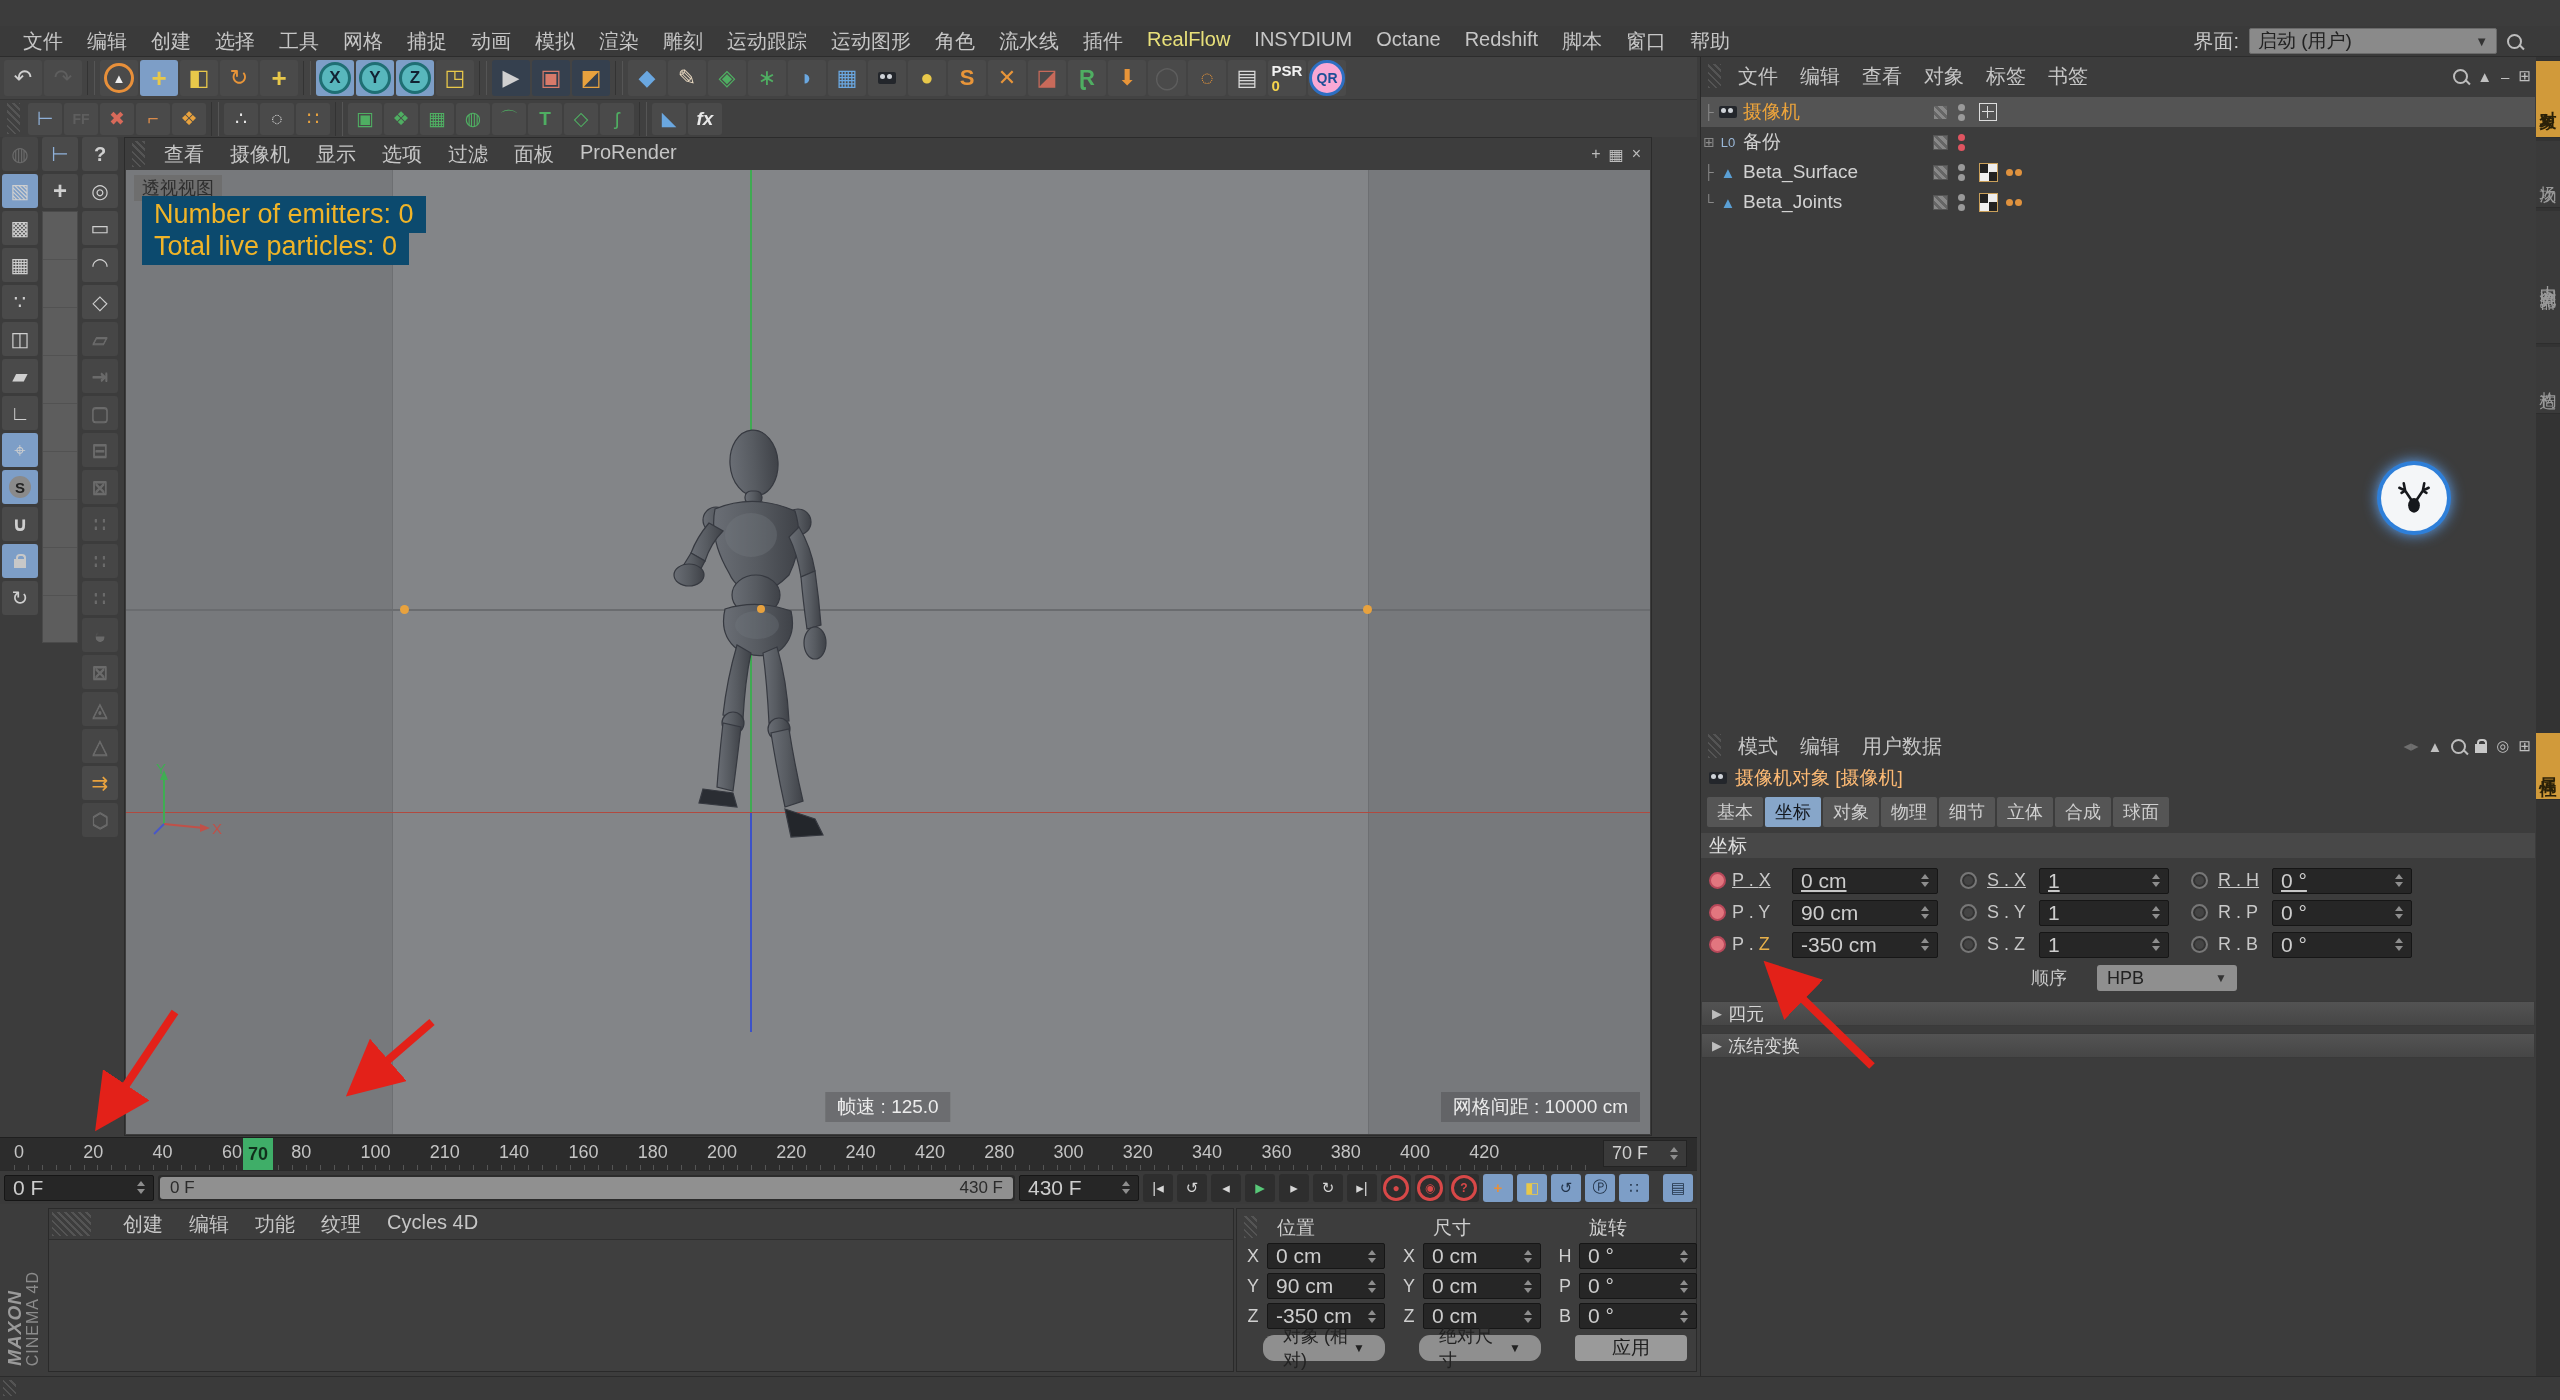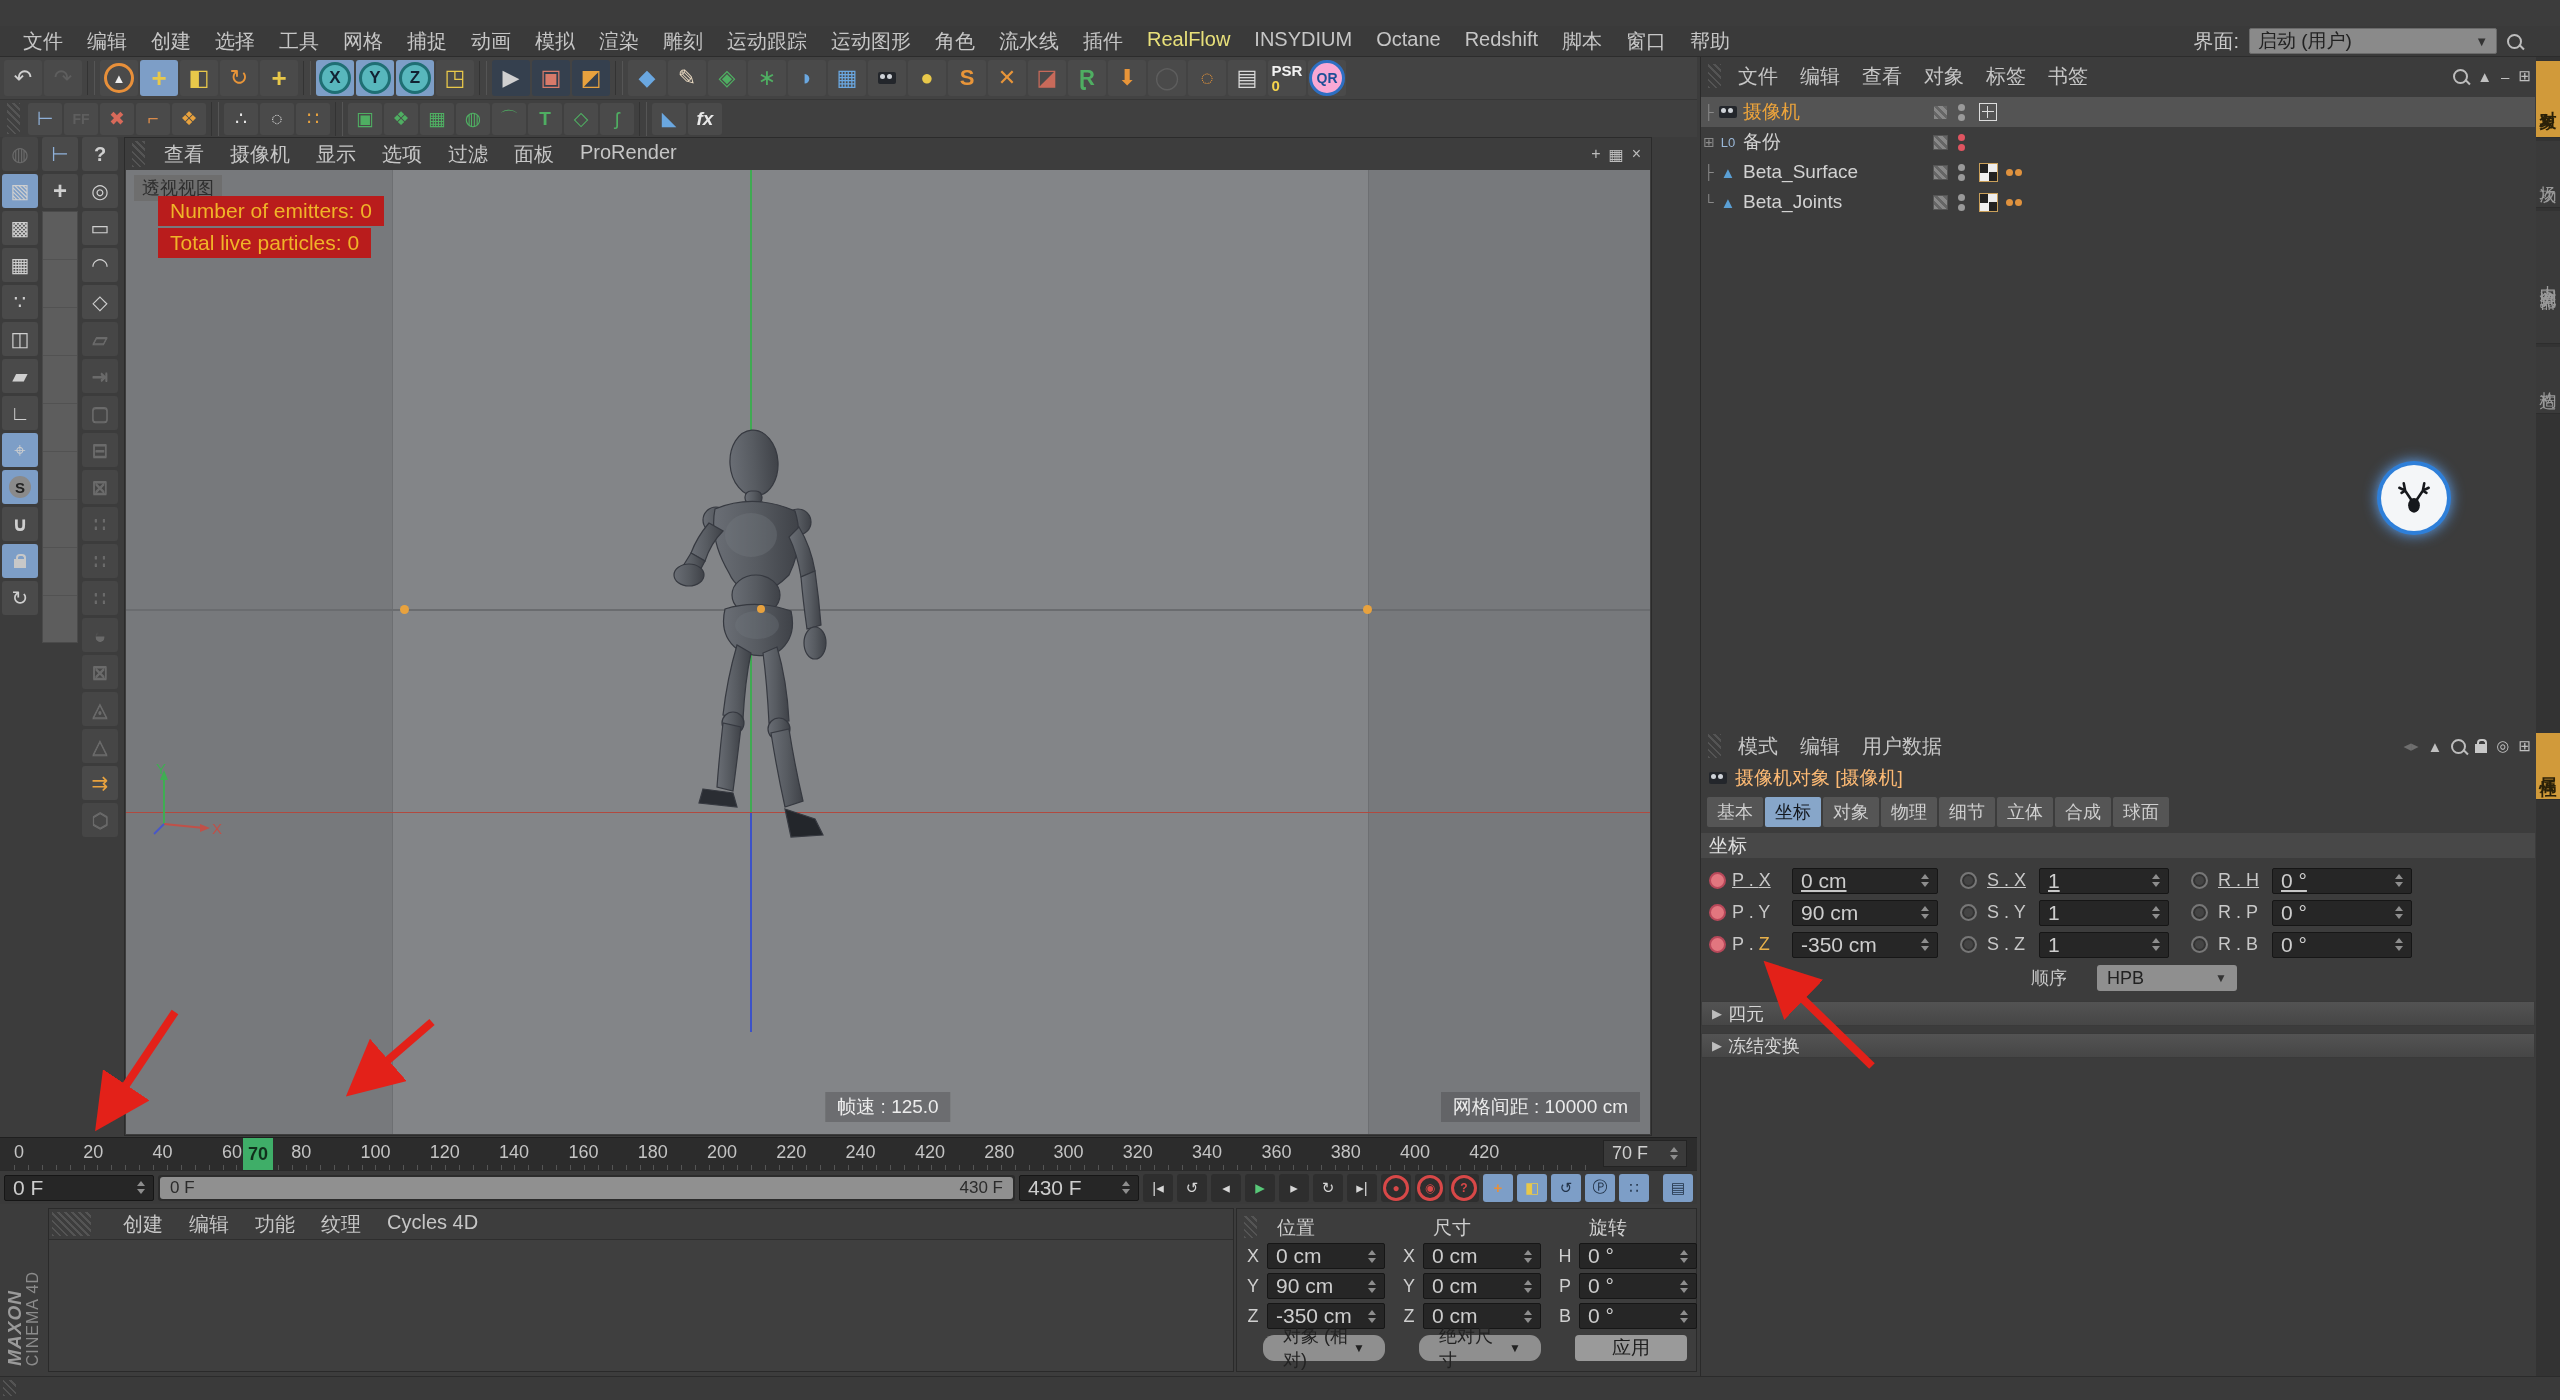--- a/index.html
+++ b/index.html
@@ -56,21 +56,21 @@
   #vpmenu [data-repeat] span{padding:2px 13px;color:#c6c6c6;}
   #vpmenu .right{margin-left:auto;display:flex;gap:8px;padding-right:6px;color:#bdbdbd;font-size:16px;}
   #canvas{position:absolute;left:1px;top:32px;right:1px;bottom:1px;background:#77797c;overflow:hidden;}
   #brightzone{position:absolute;left:266px;top:0;width:975px;height:100%;background:#838588;border-left:1px solid #6d6f72;border-right:1px solid #6d6f72;}
   .vline-green{position:absolute;left:624px;top:0;width:2px;height:642px;background:#3faa52;}
   .vline-blue{position:absolute;left:624px;top:642px;width:2px;height:220px;background:#3c52c8;}
   .hline-red{position:absolute;left:0;top:642px;width:100%;height:1px;background:#b04a40;}
   .hline-dark{position:absolute;left:0;top:439px;width:100%;height:2px;background:#6a6c6f;}
   .odot{position:absolute;width:9px;height:9px;border-radius:50%;background:#e8a23e;top:435px;}
   .vplabel{position:absolute;left:8px;top:5px;background:#6e6e6e;color:#2e2e2e;padding:1px 8px;font-size:18px;}
-  .ovl{position:absolute;left:16px;background:#b91c1c;color:#f0b428;padding:3px 12px;font-size:21px;white-space:nowrap;margin-left:16px;}
+  .ovl{position:absolute;left:16px;background:#0c4a6e;color:#f0b428;padding:3px 12px;font-size:27px;white-space:nowrap;}
   .fpsbox{position:absolute;left:50%;transform:translateX(-50%);bottom:12px;background:rgba(40,40,40,.25);color:#ececec;padding:2px 12px;font-size:19px;}
   .gridbox{position:absolute;right:10px;bottom:12px;background:rgba(40,40,40,.25);color:#ececec;padding:2px 12px;font-size:19px;}
   
   #ruler{left:0;top:1137px;width:1697px;height:33px;background:#2c2c2c;border-top:1px solid #1f1f1f;}
   #ruler .ticks{position:absolute;left:0;top:0;right:100px;bottom:0;}
   #ruler .ticks span{position:absolute;top:4px;color:#c4c4c4;font-size:18px;}
   #ruler .minor{position:absolute;left:14px;right:100px;bottom:0;height:6px;background:repeating-linear-gradient(90deg,#555 0 1px,transparent 1px 13.9px);}
   #playhead{position:absolute;left:243px;top:0;width:30px;height:33px;background:#3fae68;color:#11301c;font-size:18px;display:flex;align-items:center;justify-content:center;font-weight:bold;}
   #curframe{position:absolute;right:10px;top:2px;width:84px;height:27px;background:#3a3a3a;border:1px solid #232323;color:#d0d0d0;font-size:18px;display:flex;align-items:center;padding:0 8px;box-sizing:border-box;}
   #transport{left:0;top:1170px;width:1697px;height:34px;background:#3a3a3a;border-top:1px solid #2a2a2a;display:flex;align-items:center;padding:0 4px;box-sizing:border-box;gap:4px;}
@@ -419,21 +419,21 @@
   </div>
 
   <div id="ruler" class="abs">
     <div class="ticks" data-repeat="timeline.ticks">
         <span style="left: 14px;">0</span>
         <span style="left: 83.3px;">20</span>
         <span style="left: 152.6px;">40</span>
         <span style="left: 221.9px;">60</span>
         <span style="left: 291.2px;">80</span>
         <span style="left: 360.5px;">100</span>
-        <span style="left: 429.8px;">120</span>
+        <span style="left: 429.8px;">210</span>
         <span style="left: 499.1px;">140</span>
         <span style="left: 568.4px;">160</span>
         <span style="left: 637.7px;">180</span>
         <span style="left: 707px;">200</span>
         <span style="left: 776.3px;">220</span>
         <span style="left: 845.6px;">240</span>
         <span style="left: 914.9px;">420</span>
         <span style="left: 984.2px;">280</span>
         <span style="left: 1053.5px;">300</span>
         <span style="left: 1122.8px;">320</span>

